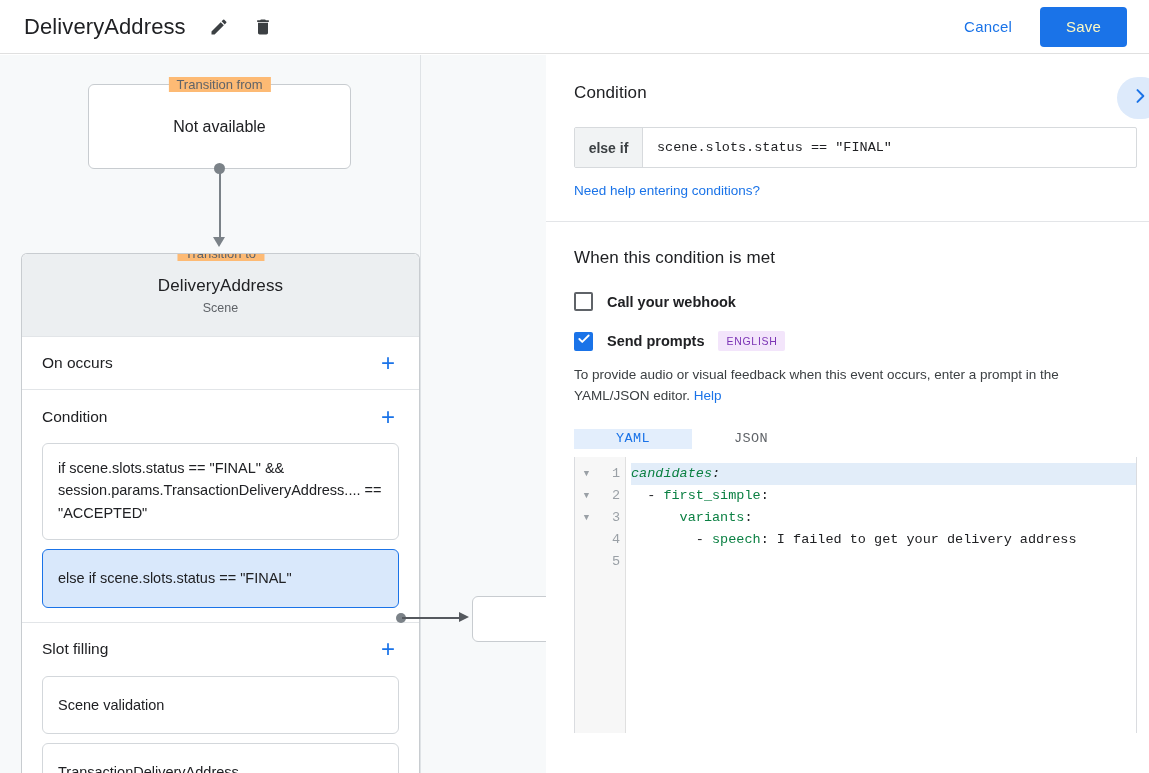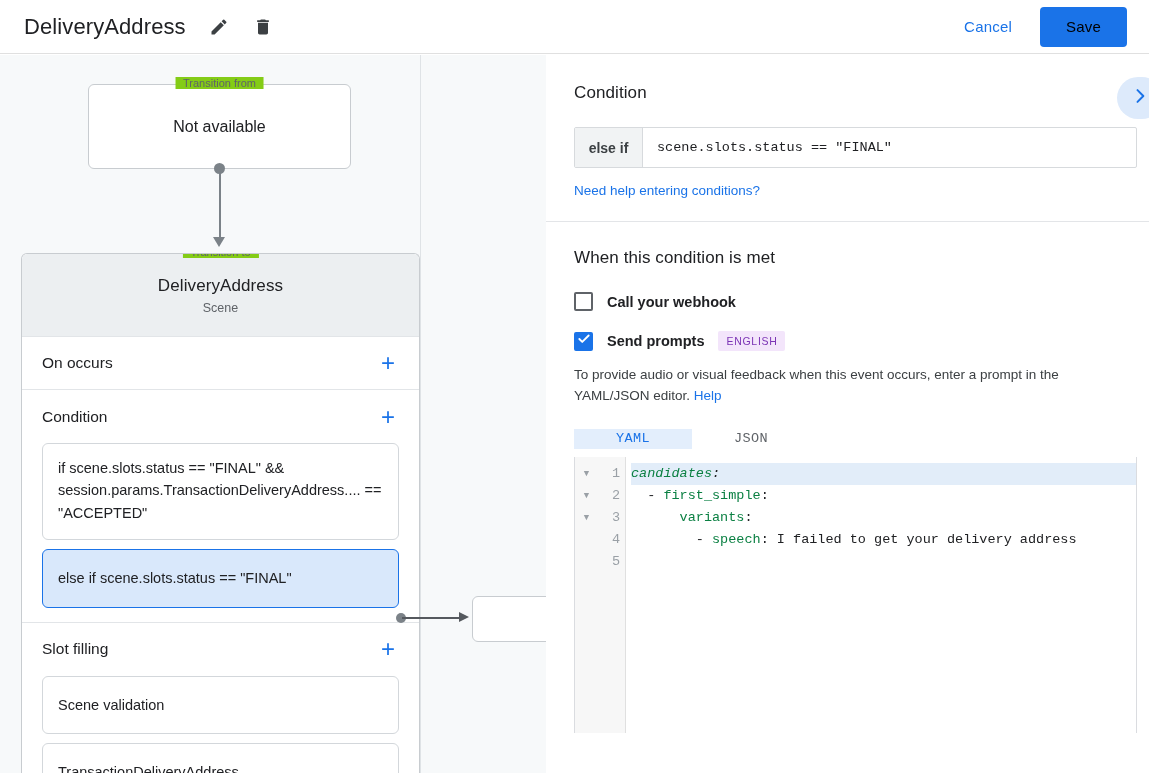--- a/index.html
+++ b/index.html
@@ -30,21 +30,21 @@
     border-radius: 50%; cursor: pointer; background: transparent; border: none;
   }
   .icon-btn:first-of-type { margin-left: 16px; }
   .icon-btn svg { display: block; }
   .topbar-spacer { flex: 1 1 auto; }
   .cancel-btn {
     color: #1a73e8; font-size: 15px; background: transparent; border: none;
     padding: 8px 14px; border-radius: 4px; cursor: pointer; letter-spacing: .2px;
   }
   .save-btn {
-    background: #1a73e8; color: #000000; font-size: 15px; border: none;
+    background: #1a73e8; color: #fef9c3; font-size: 15px; border: none;
     border-radius: 4px; padding: 0 26px; height: 40px; margin-left: 14px;
     margin-right: 22px; cursor: pointer; letter-spacing: .2px;
   }
 
   
   .canvas {
     position: absolute; left: 0; top: 55px; width: 546px; height: 718px;
     background: #f7f9fa; overflow: hidden;
   }
   .canvas-vline {
@@ -52,21 +52,21 @@
     background: #dfe3e6;
   }
 
   
   .fs {
     position: absolute; box-sizing: border-box;
     border: 1px solid #c8ccd0; border-radius: 6px;
   }
   .fs-legend {
     position: absolute; top: -8px; left: 50%; transform: translateX(-50%);
-    background: #84cc16; padding: 0 8px; font-size: 11px; color: #5f6368;
+    background: #fdba74; padding: 0 8px; font-size: 13px; color: #5f6368;
     white-space: nowrap;
   }
   .node-from {
     left: 88px; top: 29px; width: 263px; height: 85px; background: #ffffff;
   }
   .node-from .body {
     display: flex; align-items: center; justify-content: center;
     height: 100%; font-size: 16px; color: #202124;
   }
 

